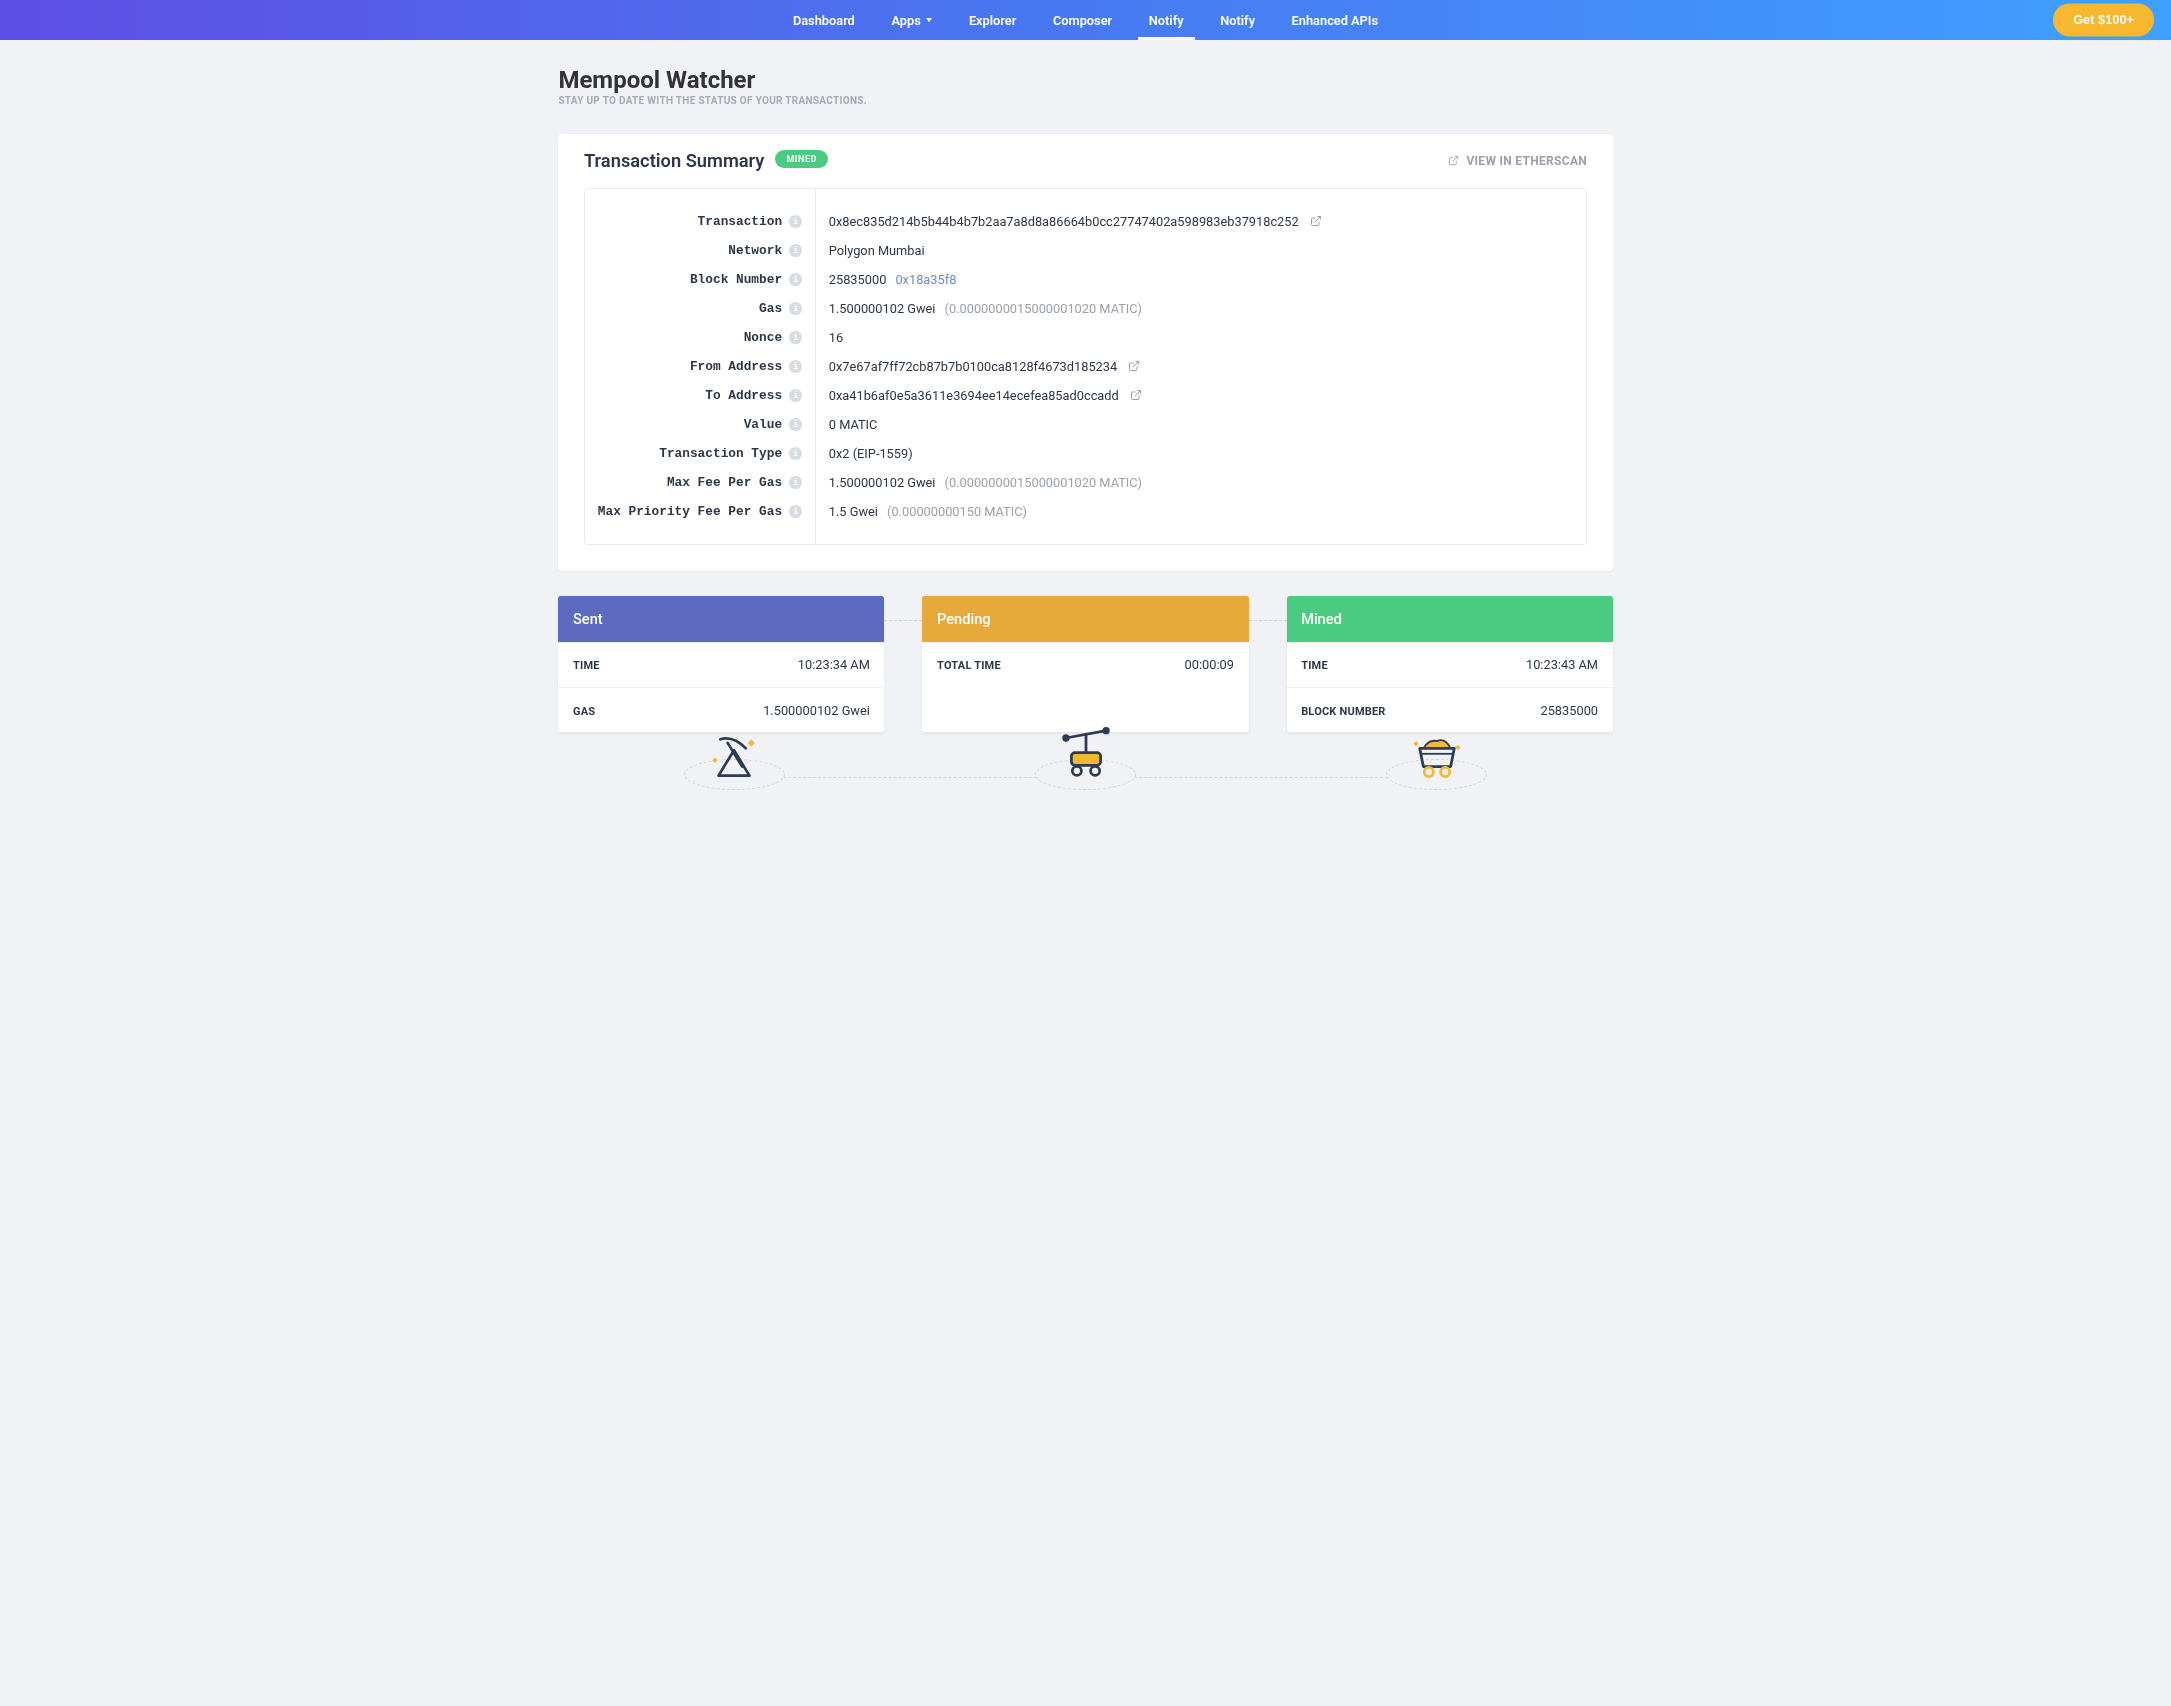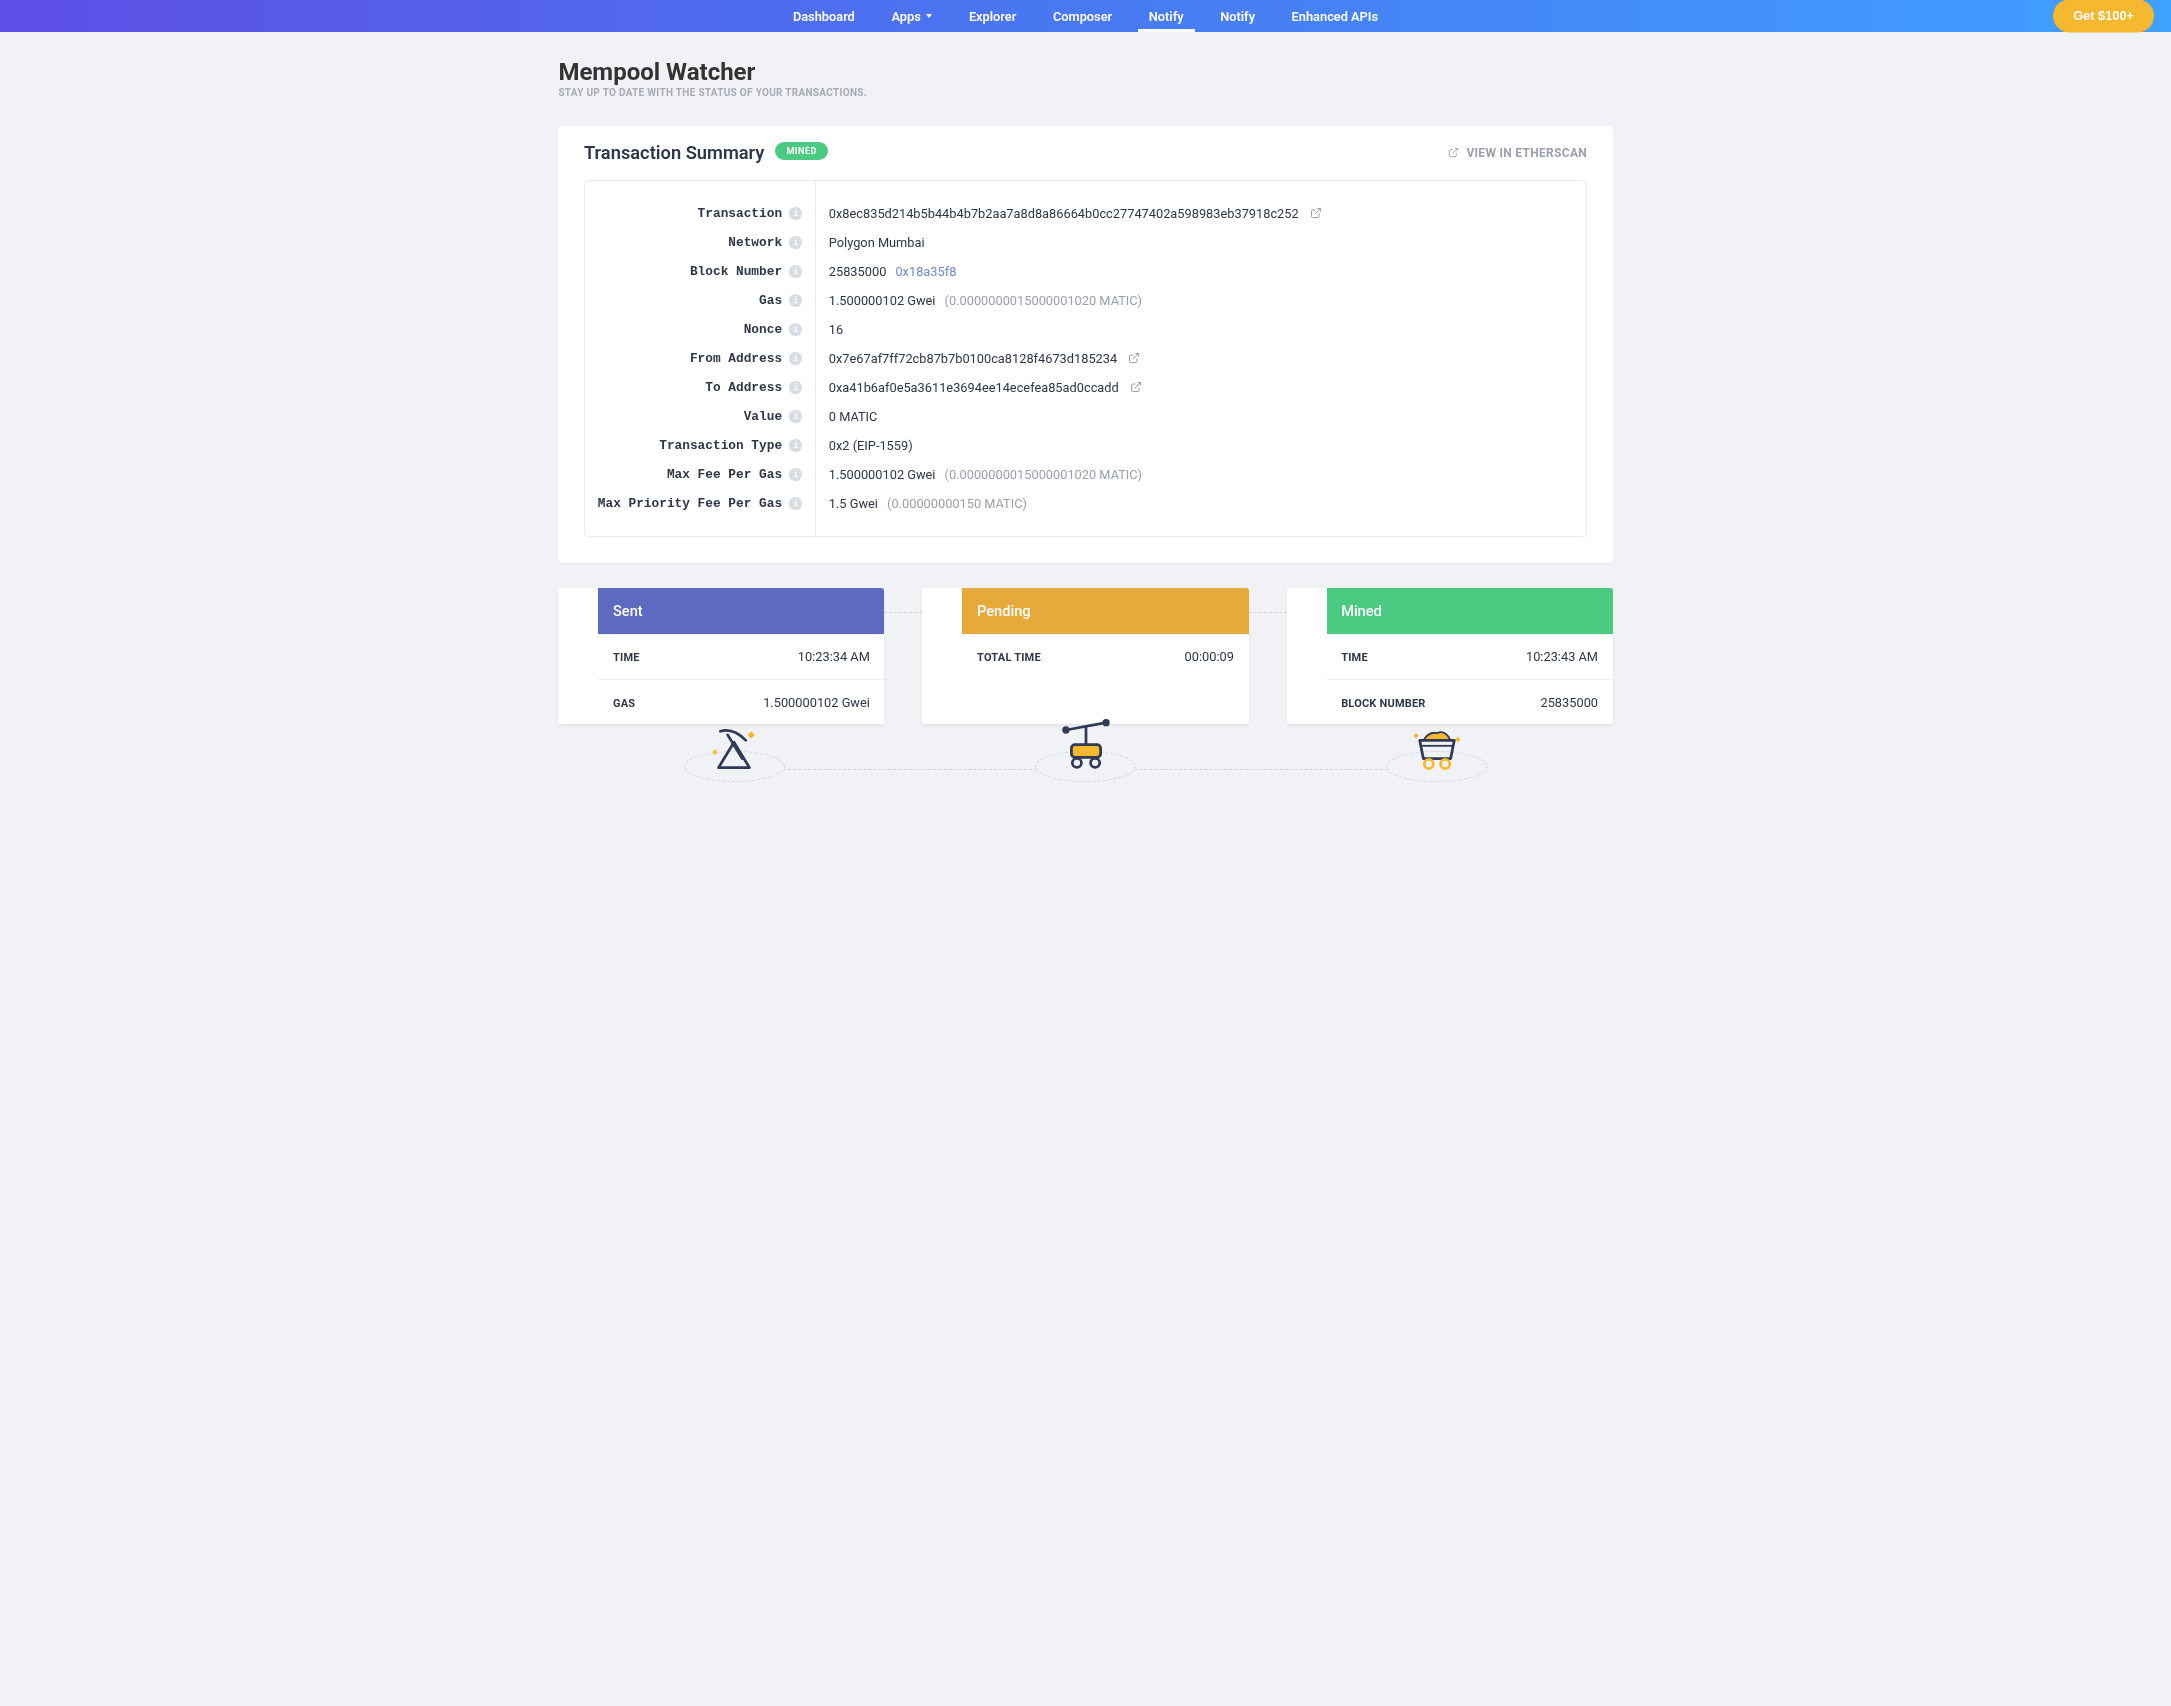--- a/index.html
+++ b/index.html
@@ -3,21 +3,21 @@
 <meta charset="utf-8">
 <style>
 * { margin: 0; padding: 0; box-sizing: border-box; }
 body {
   font-family: -apple-system, BlinkMacSystemFont, "Segoe UI", Roboto, "Helvetica Neue", Arial, sans-serif;
   background: #f1f2f5;
   color: #2d3748;
 }
 .topnav {
   background: linear-gradient(90deg, #5d4ee5 0%, #4879f2 50%, #3fa1ff 100%);
-  height: 32px;
+  height: 40px;
   display: flex;
   align-items: center;
   justify-content: center;
   padding: 0 18.3px;
   position: relative;
 }
 .nav-links {
   display: flex;
   gap: 0;
   height: 100%;
@@ -206,21 +206,20 @@
   border-top: 1.8px dashed #cfd3db;
   z-index: 0;
 }
 .status-card {
   flex: 1;
   background: #fff;
   border-radius: 2.7px;
   box-shadow: 0 1.8px 3.7px rgba(0,0,0,0.06);
   overflow: hidden;
   z-index: 1;
-  padding-left: 40px;
 }
 .status-card-header {
   padding: 13.7px 14.6px;
   color: #fff;
   font-size: 14.6px;
   font-weight: 500;
 }
 .status-sent .status-card-header { background: #5c6bc0; }
 .status-pending .status-card-header { background: #e5a93c; }
 .status-mined .status-card-header { background: #4bca81; }

